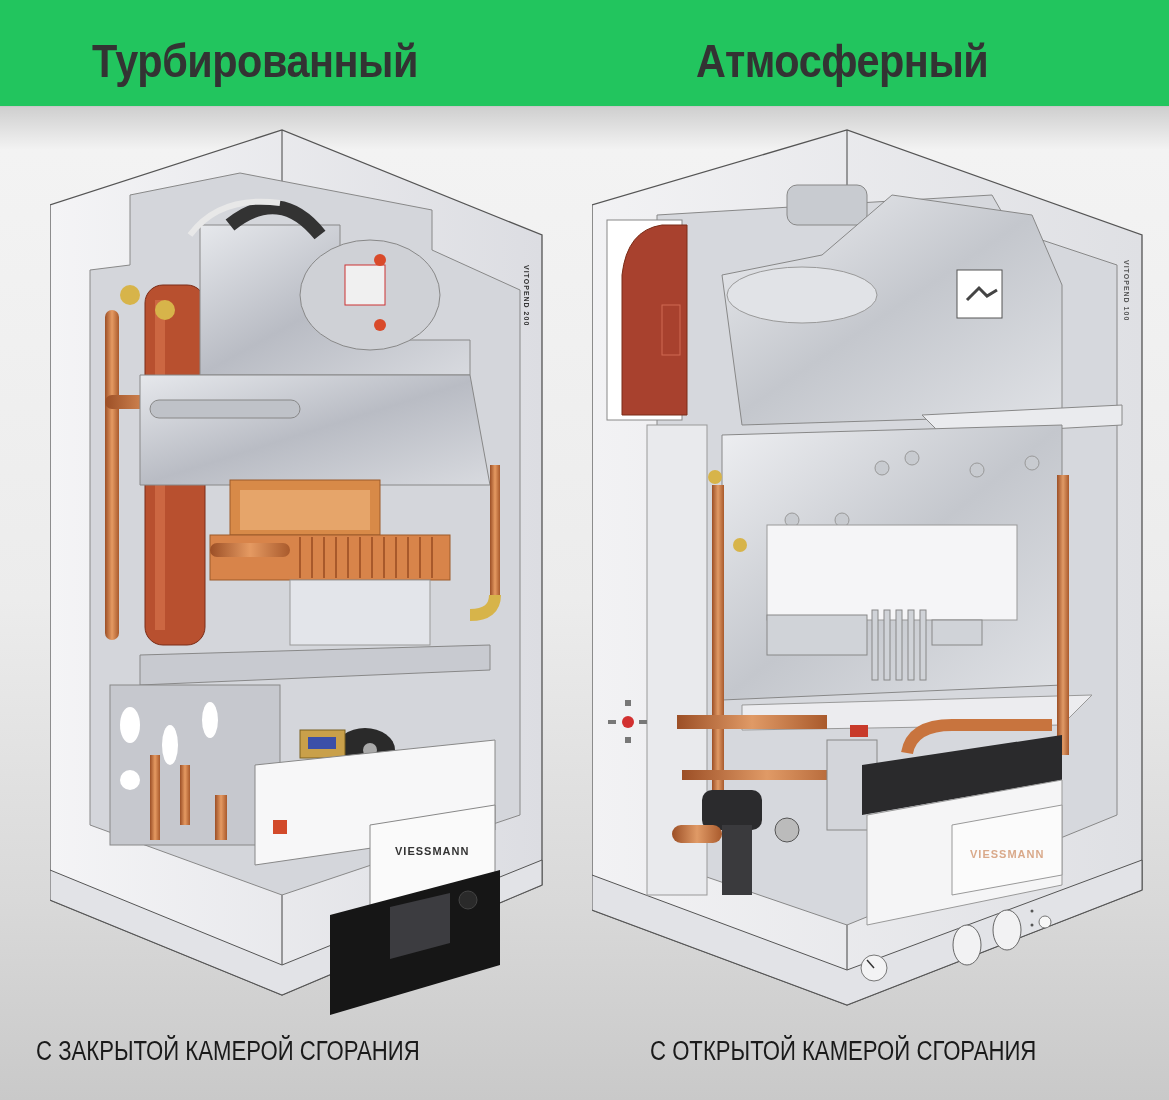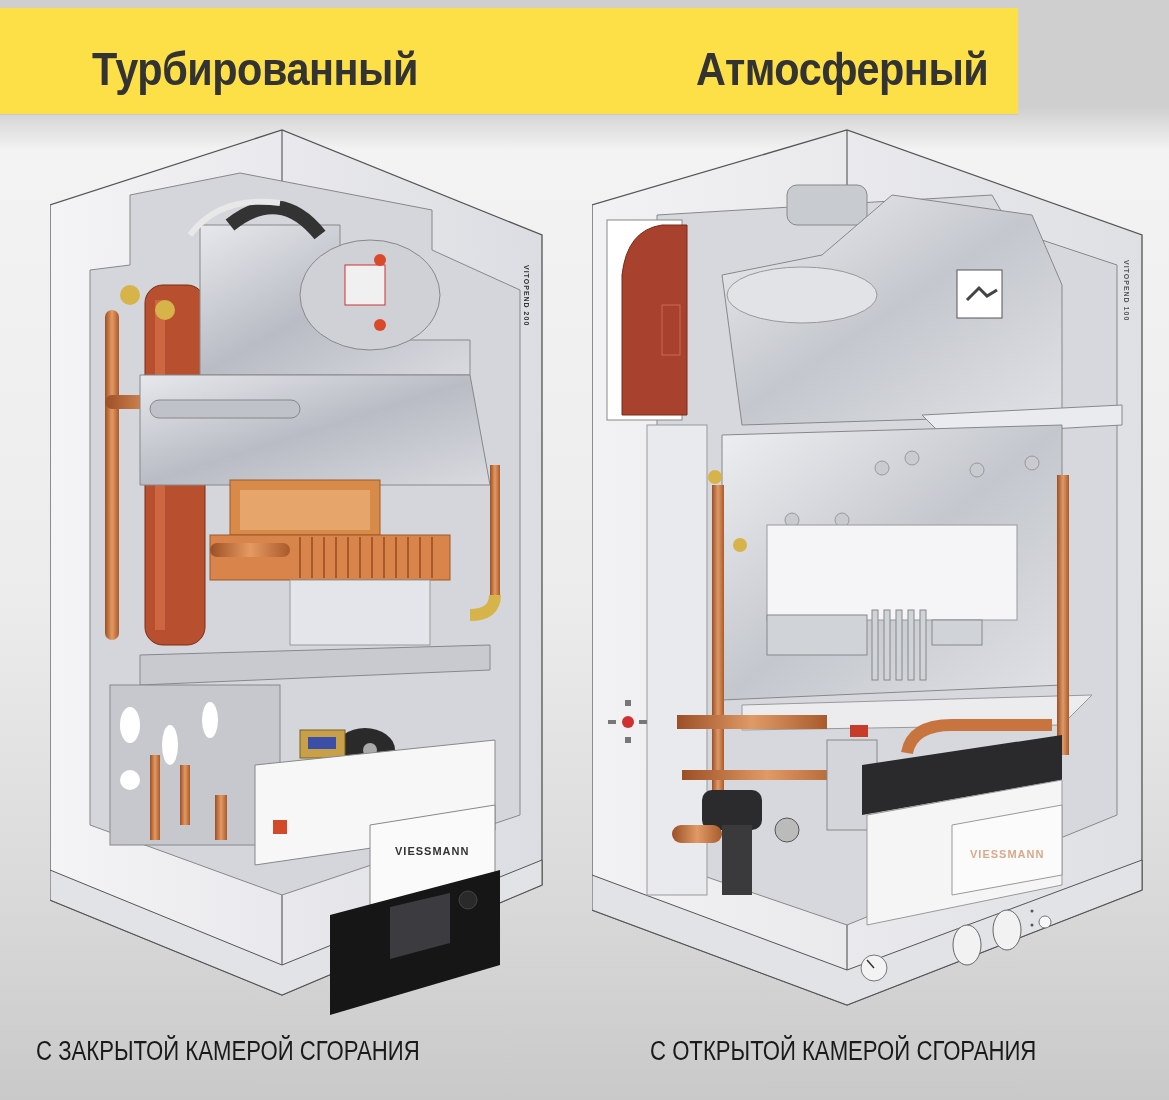--- a/index.html
+++ b/index.html
@@ -3,24 +3,23 @@
 <meta charset="utf-8">
 <style>
   * { box-sizing: border-box; margin: 0; padding: 0; }
   html, body { width: 1169px; height: 1100px; overflow: hidden; }
   body {
     font-family: "Liberation Sans", sans-serif;
     background: linear-gradient(180deg, #cfcfcf 107px, #f3f3f3 150px, #ececec 600px, #d9d9d9 900px, #c9c9c9 1100px);
     position: relative;
   }
   .header {
-    position: absolute; left: 0; top: 0; width: 1018px; height: 107px;
-    background: #fde047;
+    position: absolute; left: 0; top: 0; width: 1169px; height: 107px;
+    background: #22c55e;
     border-bottom: 1px solid #c8c8c8;
-    margin-top: 8px;
   }
   .title {
     position: absolute; top: 34px;
     font-family: "Liberation Sans", sans-serif;
     font-weight: bold; font-size: 46px; color: #333333;
     letter-spacing: -0.5px; transform: scaleX(0.9); transform-origin: left center;
     white-space: nowrap;
   }
   .title.left { left: 92px; }
   .title.right { left: 696px; }

